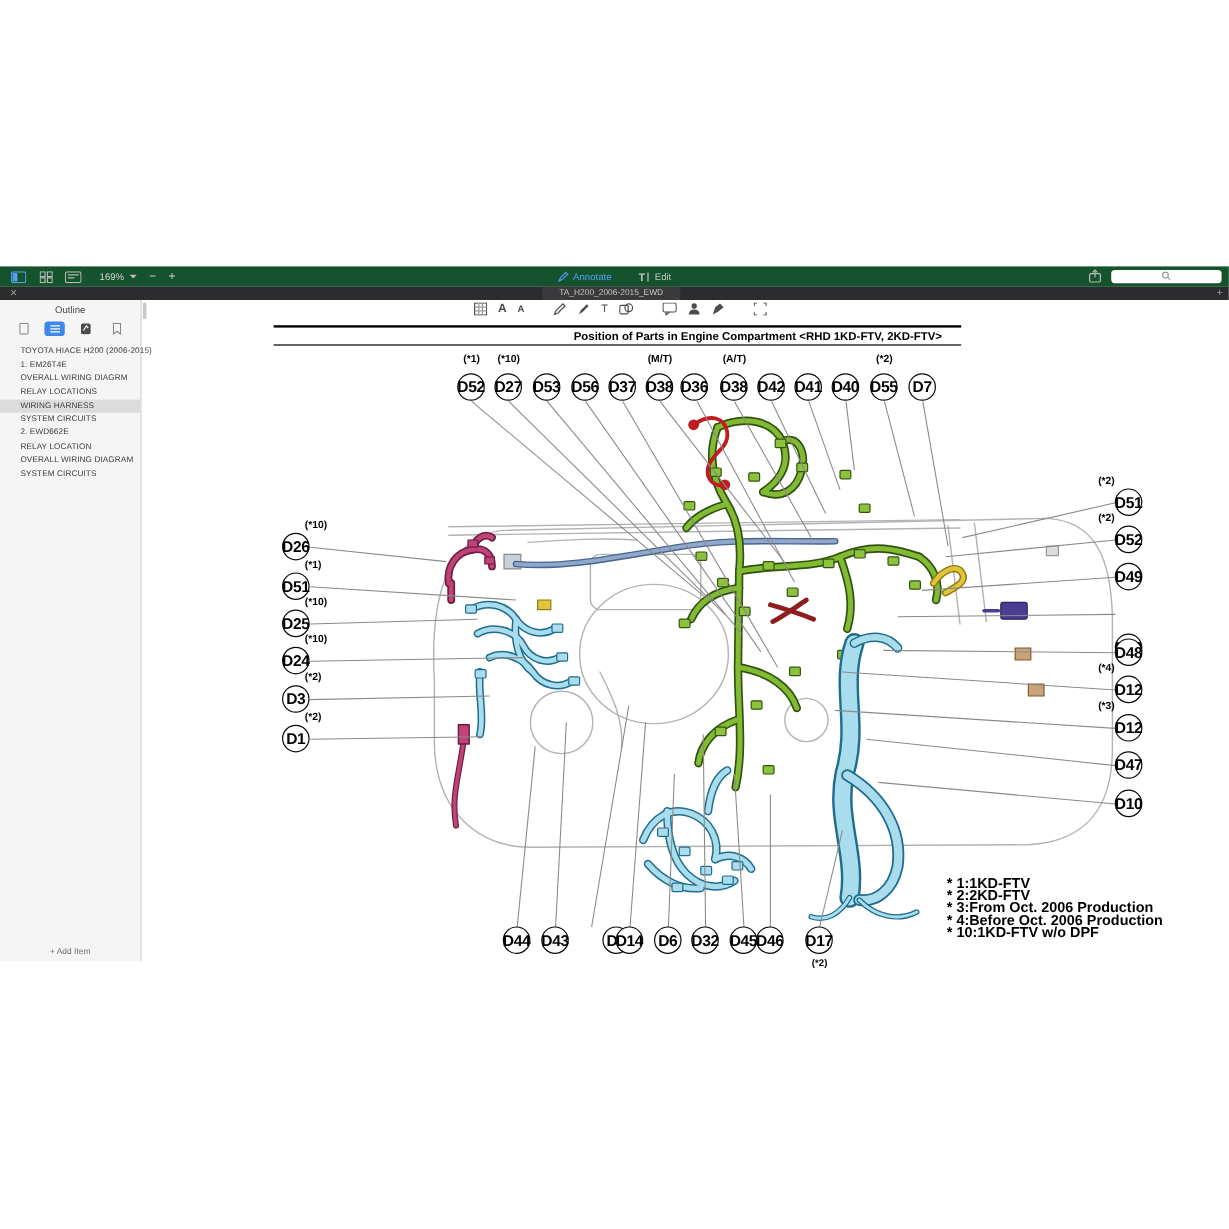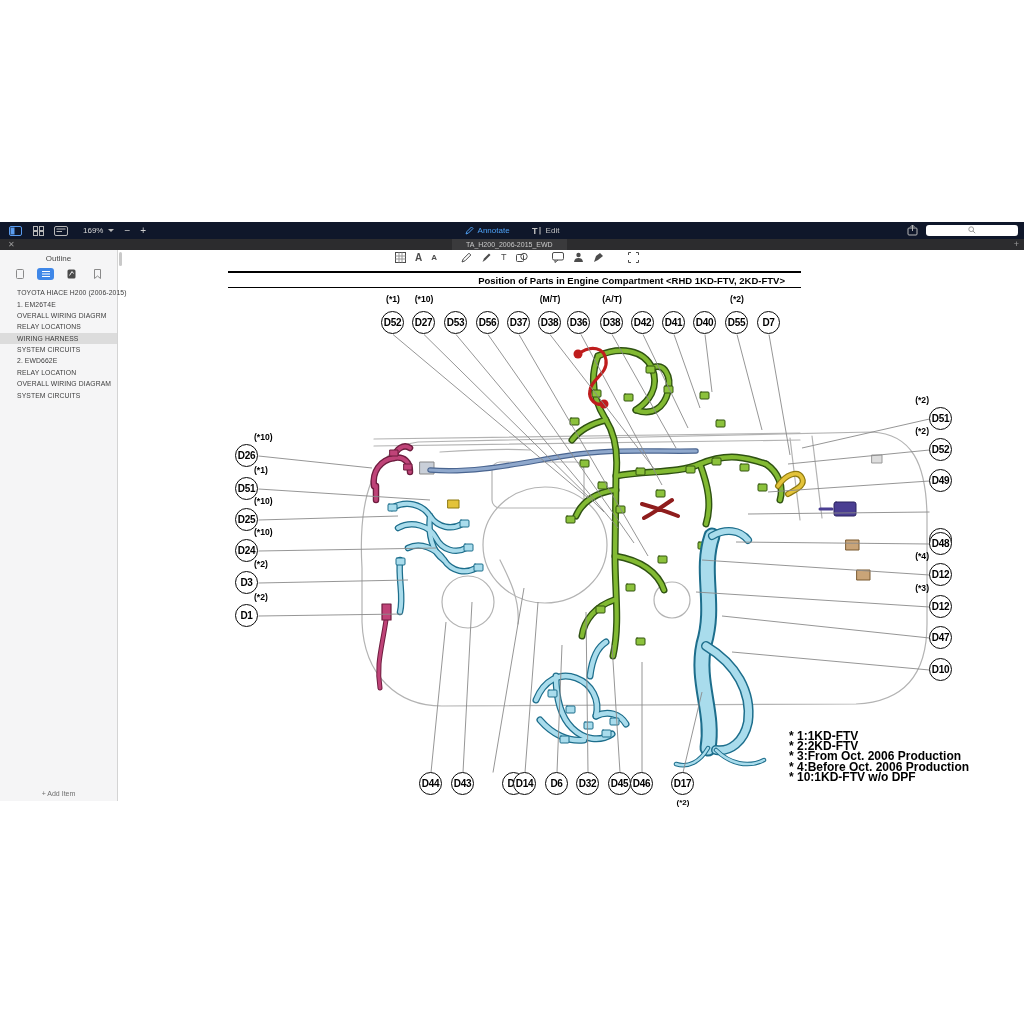--- a/index.html
+++ b/index.html
@@ -1,19 +1,19 @@
 <!DOCTYPE html>
 <html><head>
 <meta charset="utf-8">
 <style>
   html,body{margin:0;padding:0;width:1024px;height:1024px;background:#fff;
     font-family:"Liberation Sans",sans-serif;-webkit-font-smoothing:antialiased;overflow:hidden;}
   .abs{position:absolute;}
   
-  #toolbar{left:0;top:222px;width:1024px;height:17px;background:#0f172a;display:flex;align-items:center;}
+  #toolbar{left:0;top:222px;width:1024px;height:17px;background:#14532d;display:flex;align-items:center;}
   #tabbar{left:0;top:239px;width:1024px;height:11px;background:#2c2c2e;display:flex;align-items:center;}
   .tb-icon{width:16px;height:12px;margin-left:7px;display:flex;align-items:center;justify-content:center;}
   .tb-icon svg{display:block;}
   .zoom-ctl{color:#d6d6d6;font-size:8px;margin-left:14px;display:flex;align-items:center;gap:3px;}
   .caret{width:0;height:0;border-left:3px solid transparent;border-right:3px solid transparent;border-top:3px solid #bbb;margin-left:2px;}
   .zoom-btn{color:#cfcfcf;font-size:10px;margin-left:10px;line-height:10px;}
   #mode-tabs{position:absolute;left:0;top:0;width:1024px;height:17px;display:flex;align-items:center;justify-content:center;gap:22px;pointer-events:none;}
   .mode{display:flex;align-items:center;gap:4px;font-size:8px;pointer-events:auto;}
   .mode.active{color:#4da0f5;}
   .mode.inactive{color:#c3c3c3;}
@@ -42,21 +42,21 @@
   .anno-A{font-size:10px;font-weight:bold;color:#4c4c4c;}
   .anno-A.small{font-size:8px;}
   .anno-T{font-size:9px;color:#4c4c4c;}
   
   #doc-title-rule{left:228px;top:271px;width:573px;height:2.4px;background:#000;}
   #doc-title{left:212px;top:275px;width:573px;text-align:right;font-size:9.5px;font-weight:bold;color:#000;}
   #doc-title-rule2{left:228px;top:287px;width:573px;height:0.8px;background:#000;}
   #legend{left:789px;top:731px;font-size:12px;font-weight:bold;color:#000;line-height:10.2px;white-space:pre;}
   
   .callout{position:absolute;width:21px;height:21px;border:1.6px solid #0a0a0a;border-radius:50%;background:#fff;
-    display:flex;align-items:center;justify-content:center;font-size:10px;font-weight:bold;color:#000;z-index:5;letter-spacing:-.3px;}
+    display:flex;align-items:center;justify-content:center;font-size:13px;font-weight:bold;color:#000;z-index:5;letter-spacing:-.3px;}
   .co-note{position:absolute;font-size:8.6px;font-weight:bold;color:#000;z-index:5;white-space:nowrap;}
   svg text{font-family:"Liberation Sans",sans-serif;}
 </style>
 </head>
 <body>
 
 <div id="toolbar" class="abs">
   <div class="tb-icon">
     <svg width="13" height="10">
         <rect x="0.5" y="0.5" width="12" height="9" rx="1.5" fill="none" stroke="#5a9cf0"></rect>

